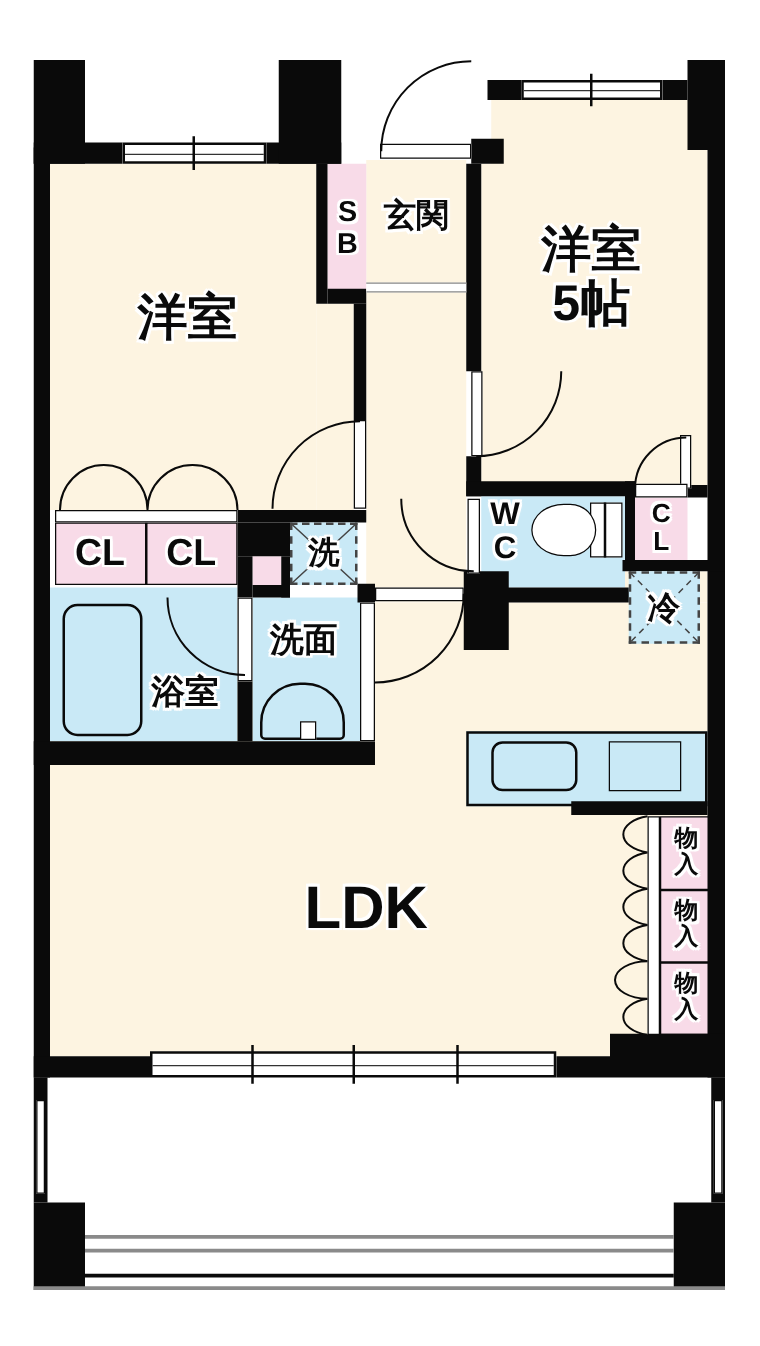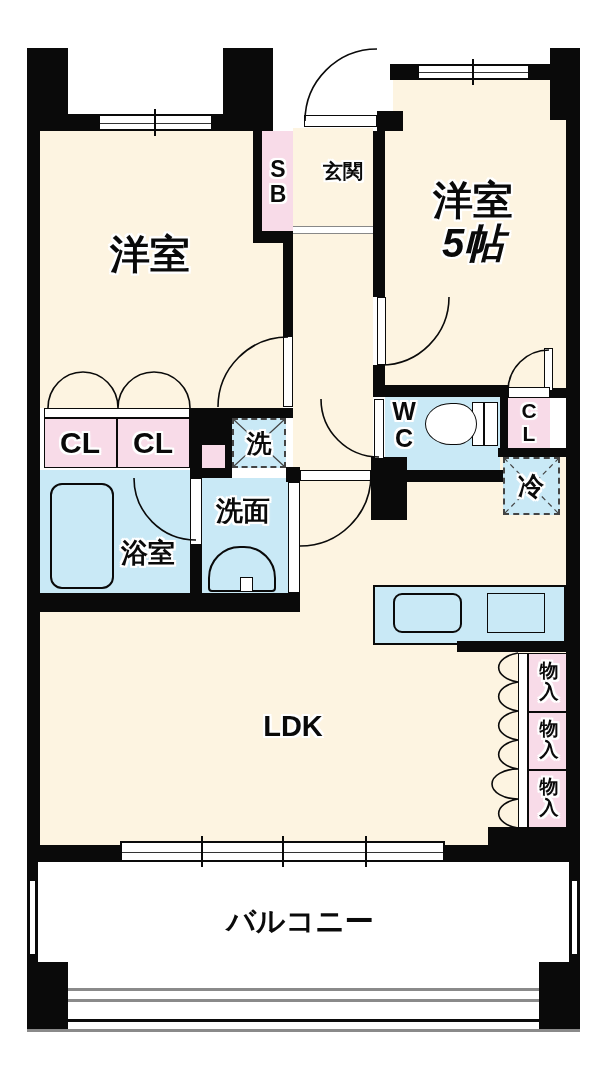--- a/index.html
+++ b/index.html
@@ -155,26 +155,26 @@
       <path d="M233,419 L285,467 M285,419 L233,467"></path>
       <path stroke-dasharray="5,4" d="M504,458 L559,514 M559,458 L504,514"></path>
     </g>
   </svg>
 
   <div class="lbl" style="left:150px;top:255px;font-size:40px;">
     <span style="display:block;">洋室</span>
   </div>
   <div class="lbl" style="left:473px;top:222px;font-size:40px;">
     <span style="display:block;">洋室</span>
-    <span style="display:block;font-style:italic;">5帖</span>
-  </div>
-  <div class="lbl" style="left:293px;top:727px;font-size:29px;">
+    <span style="display:block;">5帖</span>
+  </div>
+  <div class="lbl" style="left:293px;top:727px;font-size:48px;">
     <span style="display:block;">LDK</span>
   </div>
-  <div class="lbl" style="left:343px;top:172px;font-size:20px;">玄関</div>
+  <div class="lbl" style="left:333px;top:172px;font-size:26px;">玄関</div>
   <div class="lbl vlbl" style="left:278px;top:182px;font-size:23px;">
     <span>S</span>
     <span>B</span>
   </div>
   <div class="lbl" style="left:80px;top:443px;font-size:30px;">CL</div>
   <div class="lbl" style="left:153px;top:443px;font-size:30px;">CL</div>
   <div class="lbl" style="left:259px;top:443px;font-size:25px;">洗</div>
   <div class="lbl" style="left:148px;top:554px;font-size:27px;">浴室</div>
   <div class="lbl" style="left:243px;top:512px;font-size:27px;">洗面</div>
   <div class="lbl vlbl" style="left:404px;top:425px;font-size:25px;">
@@ -191,15 +191,14 @@
     <span>入</span>
   </div>
   <div class="lbl vlbl" style="left:549px;top:740px;font-size:19px;">
     <span>物</span>
     <span>入</span>
   </div>
   <div class="lbl vlbl" style="left:549px;top:798px;font-size:19px;">
     <span>物</span>
     <span>入</span>
   </div>
-  <div class="lbl" style="left:300px;top:922px;font-size:29px;font-weight:bold;">バルコニー</div>
 
 </div>
 
 </body></html>

